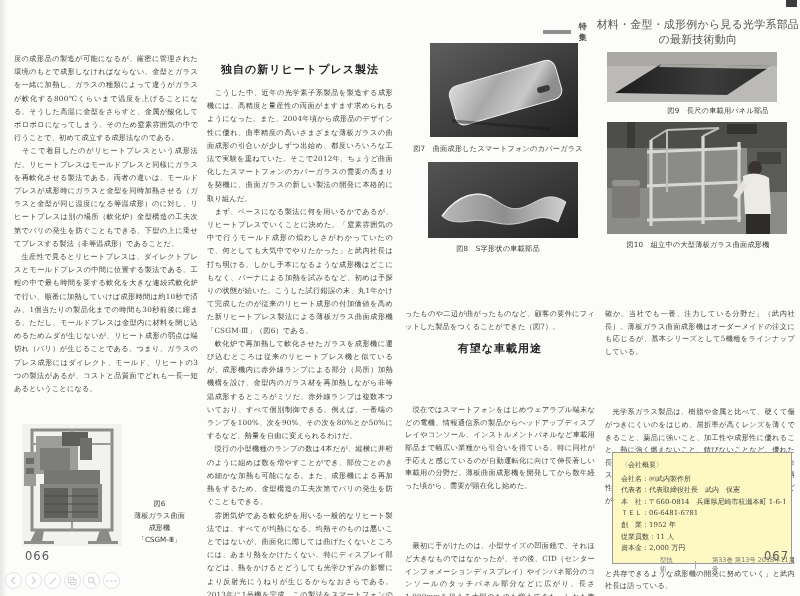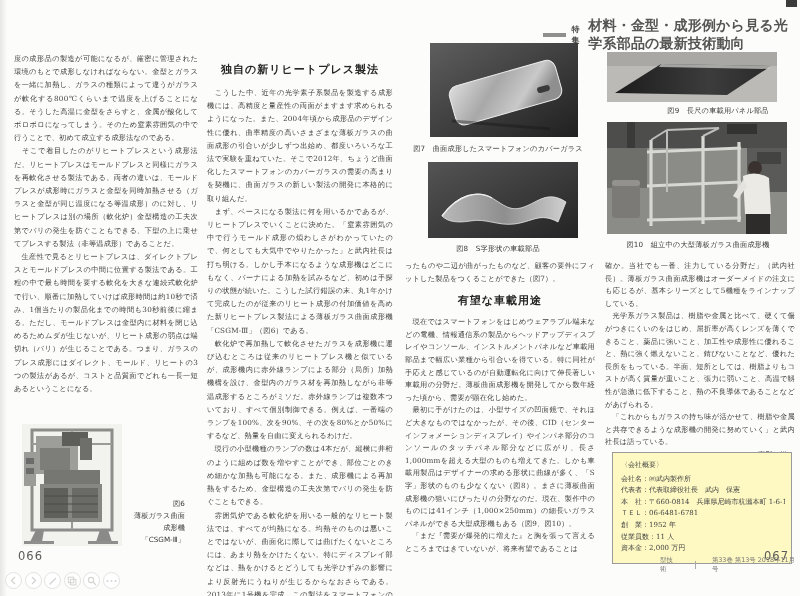--- a/index.html
+++ b/index.html
@@ -4,38 +4,38 @@
 <style>
   html,body{margin:0;padding:0;background:#e9e9e7;}
   #canvas{position:relative;width:800px;height:596px;background:#fcfcfa;overflow:hidden;
           font-family:"DejaVu Serif","Liberation Serif",serif;color:#3f3f3f;}
   .edge-left{position:absolute;left:0;top:0;width:7px;height:596px;
              background:linear-gradient(90deg,#e6e6e4,rgba(252,252,250,0));}
   .corner-mark{position:absolute;right:3px;top:0;width:11px;height:7px;background:#3c3c3c;}
 
   
   .header{position:absolute;left:543px;top:17px;display:flex;align-items:center;gap:6px;
-          font-family:"DejaVu Sans","Liberation Sans",sans-serif;}
+          font-family:"DejaVu Sans","Liberation Sans",sans-serif;text-align:center;}
   .header .bar{width:38px;height:4px;background:#8f8f8f;}
   .header .label{font-size:8px;font-weight:bold;color:#4a4a4a;letter-spacing:1px;}
-  .header .title{font-size:14px;color:#555;letter-spacing:.2px;font-weight:bold;}
+  .header .title{font-size:11px;color:#555;letter-spacing:.2px;}
 
   
   .col{position:absolute;text-align:justify;}
   .col p{margin:0;font-size:7.2px;line-height:13.2px;letter-spacing:.2px;}
-  .col.rp p{line-height:12.6px;}
+  .col.rp p{line-height:12.6px;margin-top:48px;}
   .section-heading{font-family:"DejaVu Sans","Liberation Sans",sans-serif;font-weight:bold;
                    font-size:11px;color:#262626;text-align:center;margin:0 0 9px 0;letter-spacing:1px;}
 
   
   .photo{position:absolute;display:block;}
   .caption{position:absolute;font-family:"DejaVu Sans","Liberation Sans",sans-serif;
            font-size:7.2px;color:#3a3a3a;text-align:center;letter-spacing:.2px;}
   .fig6-caption{position:absolute;font-family:"DejaVu Sans","Liberation Sans",sans-serif;
-                font-size:7.2px;color:#3a3a3a;line-height:12px;text-align:right;}
+                font-size:7.2px;color:#3a3a3a;line-height:12px;text-align:center;}
 
   
   .company{position:absolute;left:612px;top:452px;width:164px;border:1px solid #9a9a9a;
            background:#fef9c3;padding:7px 6px 8px 8px;font-size:7px;line-height:11.6px;color:#454545;}
   .company .title{margin-bottom:2px;}
   .company div{white-space:nowrap;overflow:hidden;}
 
   .author-line{text-align:right;margin-top:2px;font-size:7.4px;}
 
   
@@ -108,21 +108,21 @@
 
   <div class="col" style="left:207px;top:62px;width:186px;">
     <h2 class="section-heading">独自の新リヒートプレス製法</h2>
     <p>　こうした中、近年の光学素子系製品を製造する成形機には、高精度と量産性の両面がますます求められるようになった。また、2004年頃から成形品のデザイン性に優れ、曲率精度の高いさまざまな薄板ガラスの曲面成形の引合いが少しずつ出始め、都度いろいろな工法で実験を重ねていた。そこで2012年、ちょうど曲面化したスマートフォンのカバーガラスの需要の高まりを契機に、曲面ガラスの新しい製法の開発に本格的に取り組んだ。</p>
     <p>　まず、ベースになる製法に何を用いるかであるが、リヒートプレスでいくことに決めた。「窒素雰囲気の中で行うモールド成形の煩わしさがわかっていたので、何としても大気中でやりたかった」と武内社長は打ち明ける。しかし手本になるような成形機はどこにもなく、バーナによる加熱を試みるなど、初めは手探りの状態が続いた。こうした試行錯誤の末、丸1年かけて完成したのが従来のリヒート成形の付加価値を高めた新リヒートプレス製法による薄板ガラス曲面成形機「CSGM-Ⅲ」（図6）である。</p>
     <p>　軟化炉で再加熱して軟化させたガラスを成形機に運び込むところは従来のリヒートプレス機と似ているが、成形機内に赤外線ランプによる部分（局所）加熱機構を設け、金型内のガラス材を再加熱しながら非等温成形するところがミソだ。赤外線ランプは複数本ついており、すべて個別制御できる。例えば、一番端のランプを100%、次を90%、その次を80%とか50%にするなど、熱量を自由に変えられるわけだ。</p>
     <p>　現行の小型機種のランプの数は4本だが、縦横に井桁のように組めば数を増やすことができ、部位ごとのきめ細かな加熱も可能になる。また、成形機による再加熱をするため、金型構造の工夫次第でバリの発生を防ぐこともできる。</p>
     <p>　雰囲気炉である軟化炉を用いる一般的なリヒート製法では、すべてが均熱になる。均熱そのものは悪いことではないが、曲面化に際しては曲げたくないところには、あまり熱をかけたくない。特にディスプレイ部などは、熱をかけるとどうしても光学ひずみの影響により反射光にうねりが生じるからなおさらである。2013年に1号機を完成。この製法をスマートフォンのカバーガラスの製造に適用したところ、四辺が曲が</p>
   </div>
 
-  <div class="pagenum" style="left:18px;top:549px;">066</div>
+  <div class="pagenum" style="left:25px;top:549px;">066</div>
 
   <svg class="photo" style="left:430px;top:43px;" width="148" height="94" viewBox="0 0 148 94">
     <defs>
       <linearGradient id="g7bg" x1="0" y1="0" x2="1" y2="1">
         <stop offset="0" stop-color="#5e5e5e"></stop>
           <stop offset="1" stop-color="#202020"></stop>
       </linearGradient>
       <linearGradient id="g7glass" x1="0" y1="0" x2="1" y2="0.4">
         <stop offset="0" stop-color="#dedede"></stop>
           <stop offset="0.45" stop-color="#a8a8a8"></stop>

